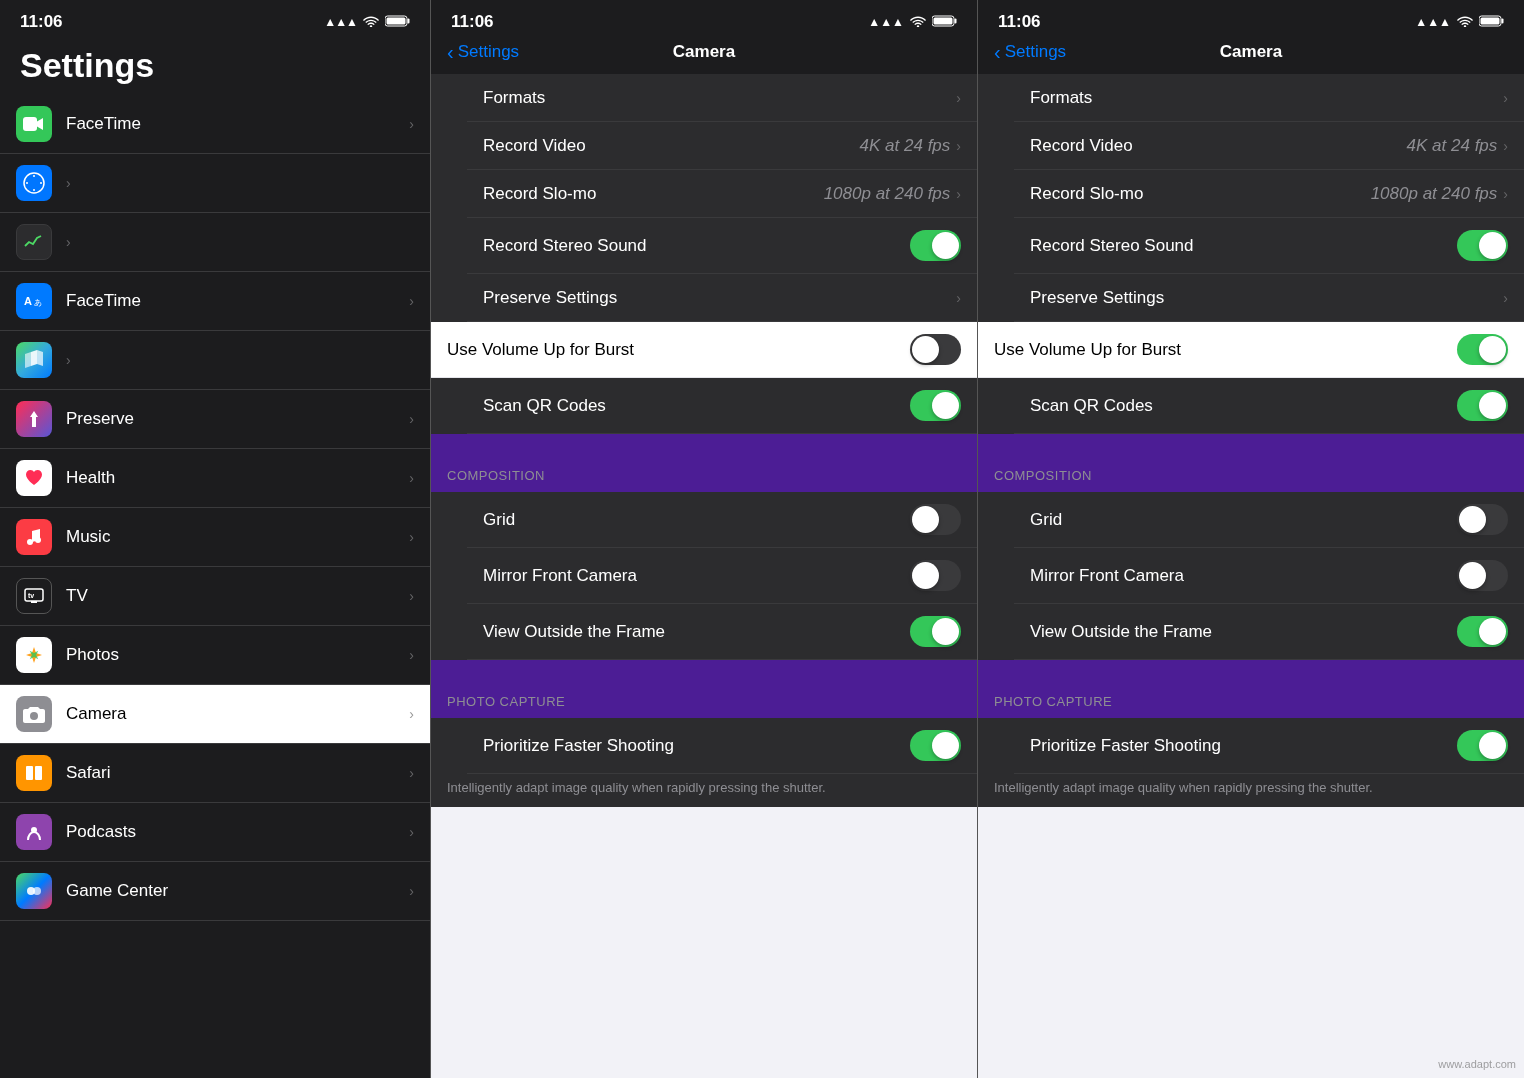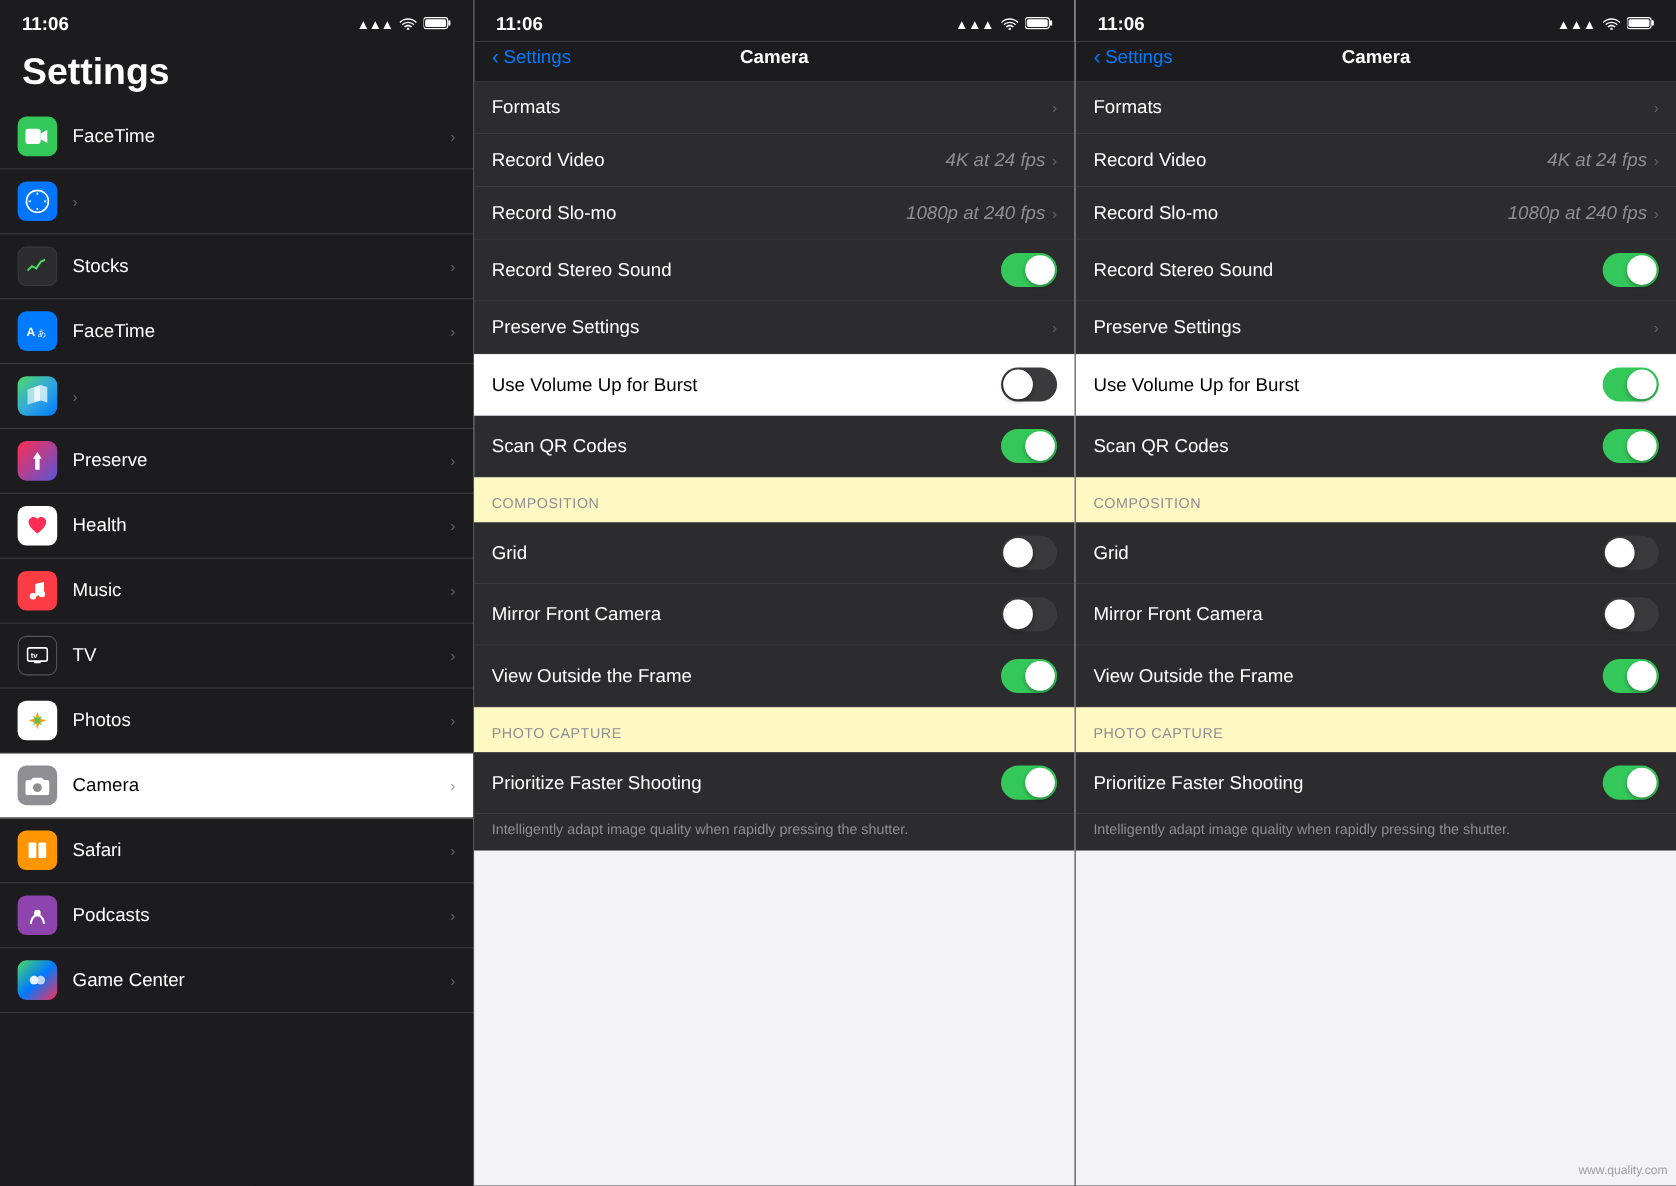--- a/index.html
+++ b/index.html
@@ -158,20 +158,21 @@
       align-items: center;
       padding: 12px 16px;
       background: white;
       border-bottom: 0.5px solid #e5e5ea;
       min-height: 48px;
     }
 
     .camera-row.gray-bg {
       background: #2c2c2e;
       border-bottom: 0.5px solid #3a3a3c;
+      margin-left: 36px;
     }
 
     .camera-row-label {
       flex: 1;
       font-size: 17px;
       color: #000;
     }
 
     .camera-row.gray-bg .camera-row-label {
       color: white;
@@ -212,22 +213,22 @@
       background: white;
       border-radius: 50%;
       box-shadow: 0 2px 4px rgba(0,0,0,0.3);
       transition: left 0.2s;
     }
 
     .toggle.on .toggle-knob { left: 22px; }
 
     
     .section-header {
-      padding: 15px 16px 8px 16px;
-      background: #fef9c3;
+      padding: 32px 16px 8px 16px;
+      background: #4c1d95;
     }
 
     .section-header-text {
       font-size: 13px;
       color: #8e8e93;
       text-transform: uppercase;
       letter-spacing: 0.5px;
     }
 
     
@@ -333,21 +334,20 @@
       </div>
       <span class="chevron">›</span>
     </div>
 
     <div class="settings-item">
       <div class="app-icon icon-stocks" style="background:#2c2c2e;">
         <svg width="22" height="16" viewBox="0 0 22 16" fill="none">
             <polyline points="2,12 6,8 10,10 14,4 18,2" stroke="#4cd964" stroke-width="1.8" fill="none"></polyline>
           </svg>
       </div>
-      <span class="item-label">Stocks</span>
       <span class="chevron">›</span>
     </div>
 
     <div class="settings-item">
       <div class="app-icon icon-translate" style="background:#007aff;">
         <svg width="22" height="18" viewBox="0 0 22 18" fill="white">
             <text x="1" y="13" font-size="11" font-family="sans-serif" font-weight="bold">A</text>
             <text x="11" y="13" font-size="8" font-family="sans-serif">あ</text>
           </svg>
       </div>
@@ -688,13 +688,13 @@
     <div class="camera-row gray-bg">
       <span class="camera-row-label">Prioritize Faster Shooting</span>
       <div class="toggle on">
           <div class="toggle-knob"></div>
         </div>
     </div>
     <div class="caption-text">Intelligently adapt image quality when rapidly pressing the shutter.</div>
   </div>
 </div>
 
-<div class="watermark">www.quality.com</div>
+<div class="watermark">www.adapt.com</div>
 
 </body></html>

